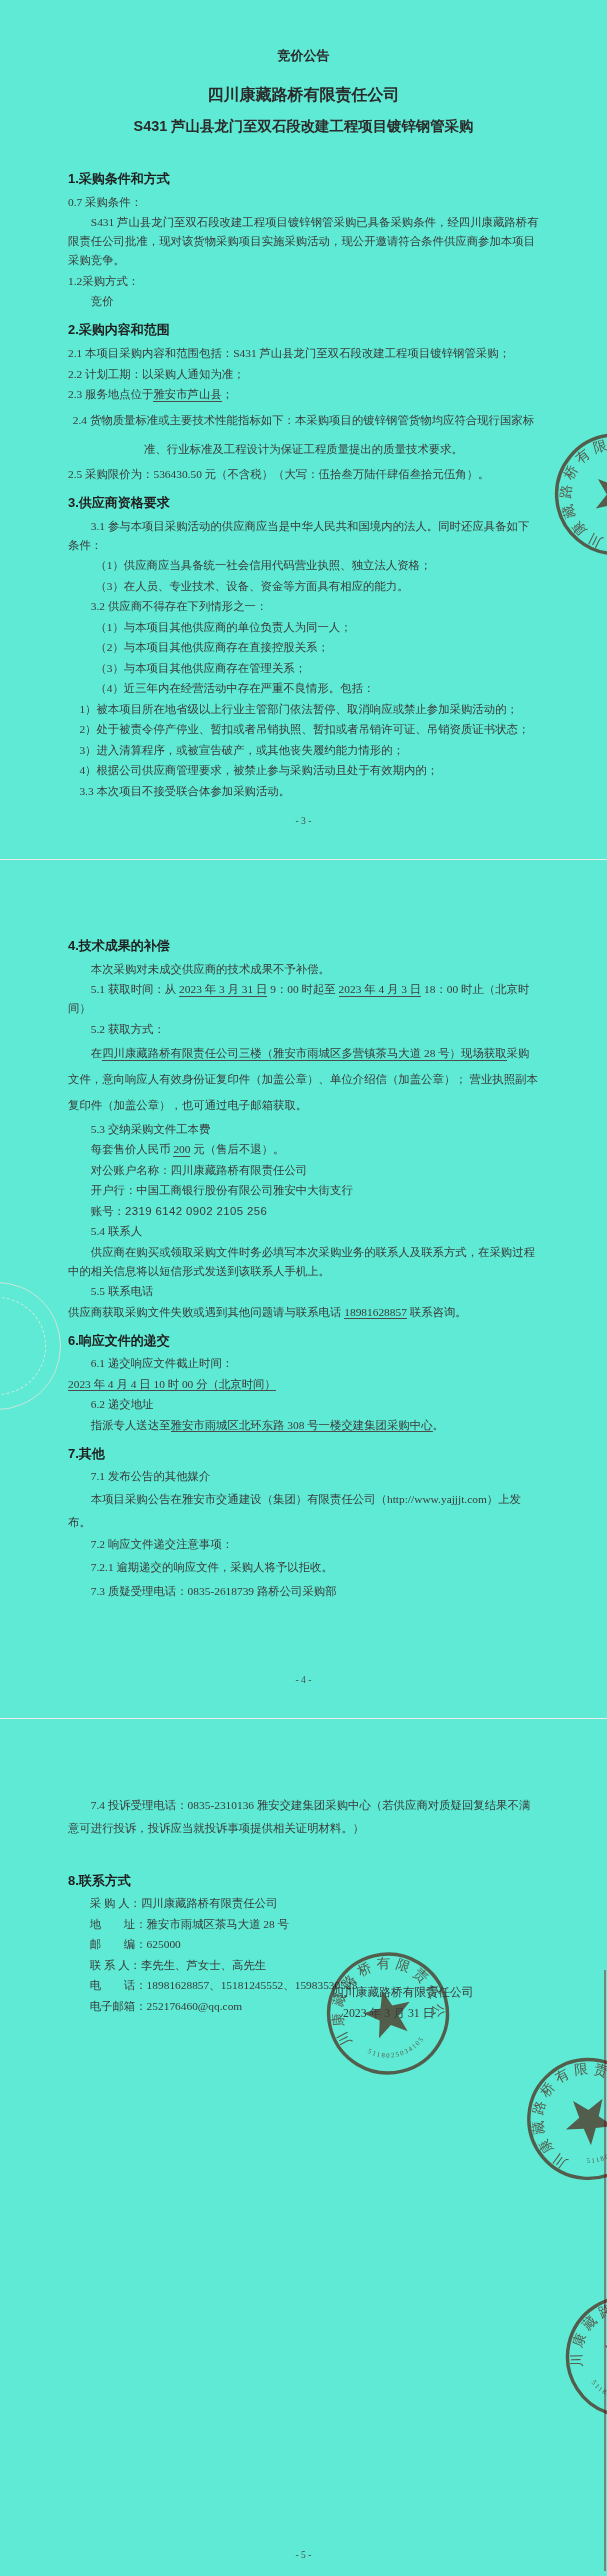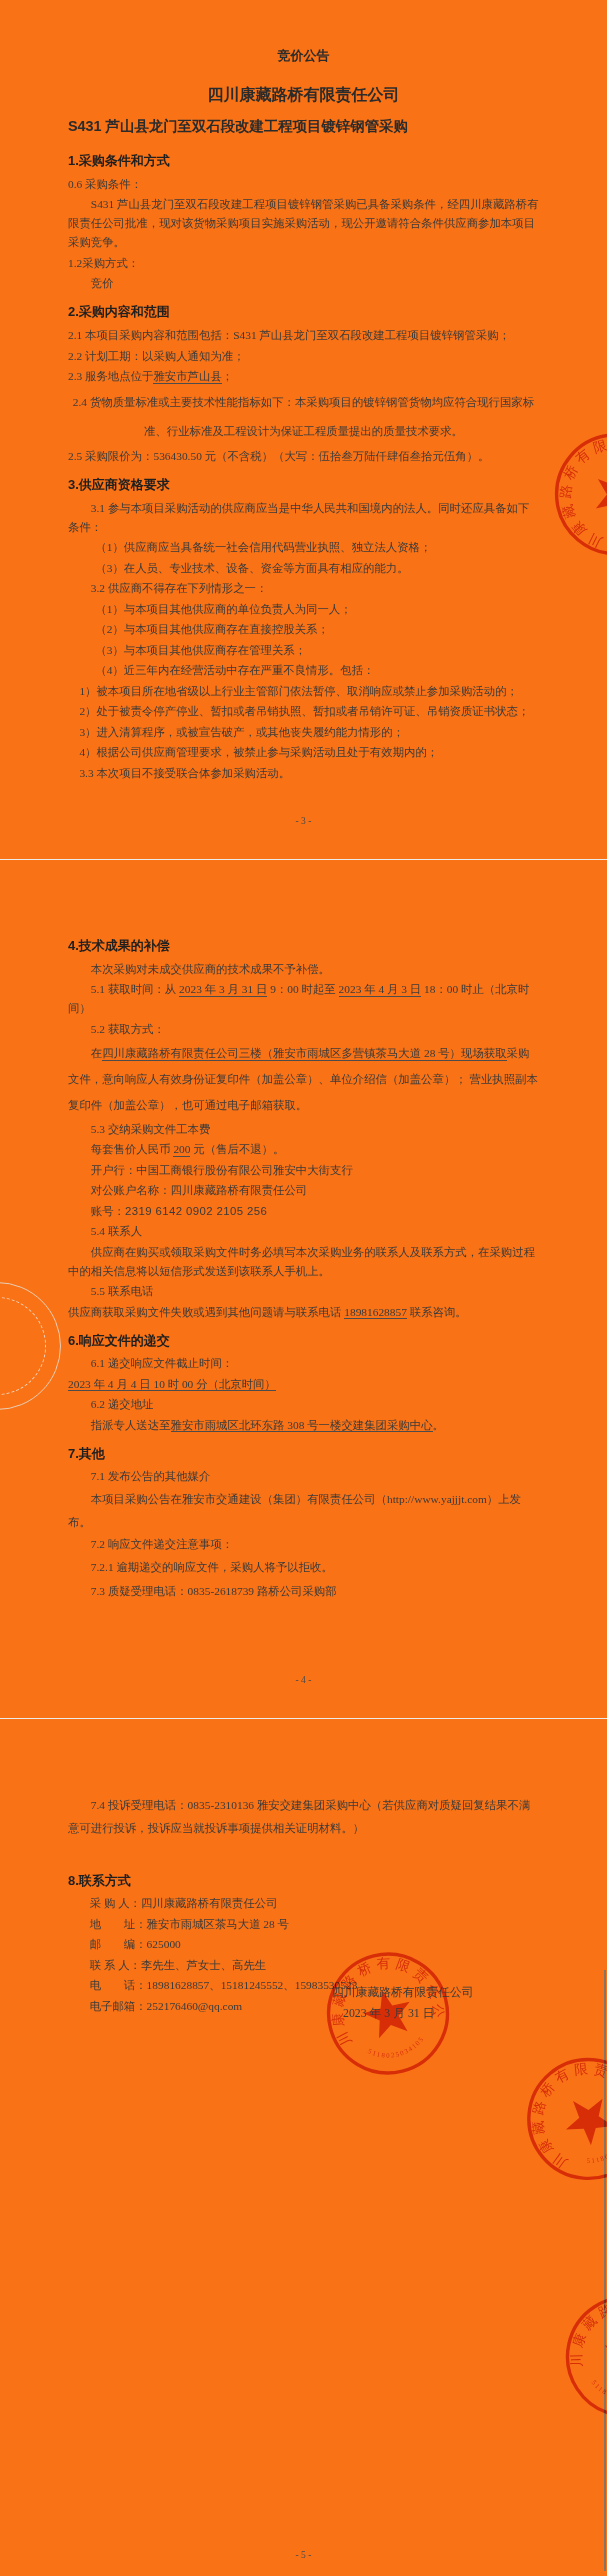--- a/index.html
+++ b/index.html
@@ -1,25 +1,25 @@
 <!DOCTYPE html>
 <html style="font-size:12px"><head>
 <meta charset="utf-8">
 <style>
   * { margin:0; padding:0; box-sizing:border-box; }
   html,body { width:607px; background:#fbfbfa; }
   body { font-family:"Liberation Serif","DejaVu Serif",serif; color:#3a3a3a; }
   .doc { width:607px; }
-  .page { position:relative; width:607px; height:859px; background:#f97316; overflow:hidden; }
+  .page { position:relative; width:607px; height:859px; background:#5eead4; overflow:hidden; }
   .page + .page { border-top:0.8px solid #ecebe7; }
   .content { padding:0 68px; }
   
   .t1 { margin-top:47px; text-align:center; font-family:"Liberation Sans","DejaVu Sans",sans-serif; font-weight:bold; font-size:13px; color:#2b2b2b; }
   .t2 { margin-top:20px; text-align:center; font-family:"Liberation Sans","DejaVu Sans",sans-serif; font-weight:bold; font-size:16px; color:#2b2b2b; }
-  .t3 { margin-top:11.4px; font-family:"Liberation Sans","DejaVu Sans",sans-serif; font-weight:bold; font-size:14.4px; color:#2b2b2b; }
+  .t3 { margin-top:11.4px; text-align:center; font-family:"Liberation Sans","DejaVu Sans",sans-serif; font-weight:bold; font-size:14.4px; color:#2b2b2b; }
   
   .h { margin:10px 0 4.6px; font-family:"Liberation Sans","DejaVu Sans",sans-serif; font-weight:bold; font-size:13px; color:#1f1f1f; }
   
   .p { margin-top:1.5px; font-size:11.4px; line-height:19px; }
   .ind { text-indent:2em; }
   .i1 { text-indent:1em; }
   .i2 { text-indent:2.4em; }
   .lh31 { line-height:29px;text-align:center; }
   .loose { line-height:26px; }
   .lh30 { line-height:23px; }
@@ -47,22 +47,22 @@
 <body>
 
 <div class="doc">
 
   <div class="page">
     <div class="content">
       <div class="t1">竞价公告</div>
       <div class="t2">四川康藏路桥有限责任公司</div>
       <div class="t3">S431 芦山县龙门至双石段改建工程项目镀锌钢管采购</div>
 
-      <div class="h" style="margin-top:16px">1.采购条件和方式</div>
-      <p class="p">0.6 采购条件：</p>
+      <div class="h" style="margin-top:34px">1.采购条件和方式</div>
+      <p class="p">0.7 采购条件：</p>
       <p class="p ind">S431 芦山县龙门至双石段改建工程项目镀锌钢管采购已具备采购条件，经四川康藏路桥有限责任公司批准，现对该货物采购项目实施采购活动，现公开邀请符合条件供应商参加本项目采购竞争。</p>
       <p class="p">1.2采购方式：</p>
       <p class="p ind">竞价</p>
 
       <div class="h">2.采购内容和范围</div>
       <p class="p">2.1 本项目采购内容和范围包括：S431 芦山县龙门至双石段改建工程项目镀锌钢管采购；</p>
       <p class="p">2.2 计划工期：以采购人通知为准；</p>
       <p class="p"><span>2.3 服务地点位于</span><span class="u">雅安市芦山县</span><span>；</span></p>
       <p class="p lh31">2.4 货物质量标准或主要技术性能指标如下：本采购项目的镀锌钢管货物均应符合现行国家标准、行业标准及工程设计为保证工程质量提出的质量技术要求。</p>
       <p class="p">2.5 采购限价为：536430.50 元（不含税）（大写：伍拾叁万陆仟肆佰叁拾元伍角）。</p>
@@ -100,22 +100,22 @@
   <div class="page">
     <div class="content" style="padding-top:67px">
       <div class="h">4.技术成果的补偿</div>
       <p class="p ind">本次采购对未成交供应商的技术成果不予补偿。</p>
 
       <p class="p ind"><span>5.1 获取时间：从 </span><span class="u">2023 年 3 月 31 日</span><span> 9：00 时起至 </span><span class="u">2023 年 4 月 3 日</span><span> 18：00 时止（北京时间）</span></p>
       <p class="p ind">5.2 获取方式：</p>
       <p class="p ind loose"><span>在</span><span class="u">四川康藏路桥有限责任公司三楼（雅安市雨城区多营镇茶马大道 28 号）现场获取</span><span>采购文件，意向响应人有效身份证复印件（加盖公章）、单位介绍信（加盖公章）； 营业执照副本复印件（加盖公章），也可通过电子邮箱获取。</span></p>
       <p class="p ind">5.3 交纳采购文件工本费</p>
       <p class="p ind"><span>每套售价人民币 </span><span class="u">200</span><span> 元（售后不退）。</span></p>
+      <p class="p ind">对公账户名称：四川康藏路桥有限责任公司</p>
       <p class="p ind">开户行：中国工商银行股份有限公司雅安中大街支行</p>
-      <p class="p ind">对公账户名称：四川康藏路桥有限责任公司</p>
       <p class="p ind"><span>账号：</span><span class="num">2319 6142 0902 2105 256</span></p>
       <p class="p ind">5.4 联系人</p>
       <p class="p ind">供应商在购买或领取采购文件时务必填写本次采购业务的联系人及联系方式，在采购过程中的相关信息将以短信形式发送到该联系人手机上。</p>
       <p class="p ind">5.5 联系电话</p>
       <p class="p"><span>供应商获取采购文件失败或遇到其他问题请与联系电话 </span><span class="u">18981628857</span><span> 联系咨询。</span></p>
 
       <div class="h">6.响应文件的递交</div>
       <p class="p ind">6.1 递交响应文件截止时间：</p>
       <p class="p"><span class="u">2023 年 4 月 4 日 10 时 00 分（北京时间）</span></p>
       <p class="p ind">6.2 递交地址</p>

